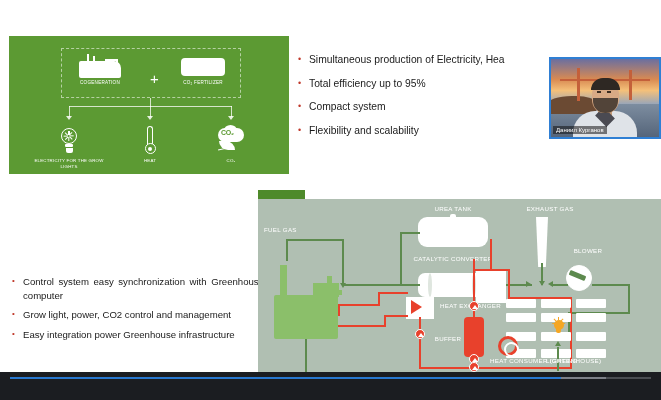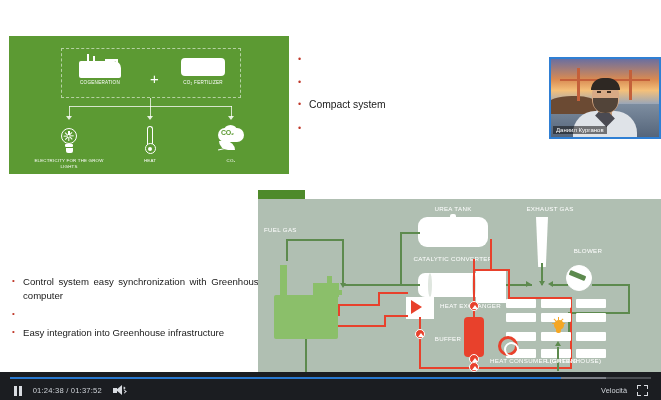--- a/index.html
+++ b/index.html
@@ -285,44 +285,48 @@
               <div class="stem"></div>
           </div>
         </div>
         <div class="gp-lab">CO₂</div>
       </div>
     </div>
 
     <div class="bullets-top">
       <div class="blt">
         <span class="dot">•</span>
-      </div>
-      <div class="blt">
-        <span class="dot">•</span>
+        <span class="txt">Simultaneous production of Electricity, Hea</span>
+      </div>
+      <div class="blt">
+        <span class="dot">•</span>
+        <span class="txt">Total efficiency up to 95%</span>
       </div>
       <div class="blt">
         <span class="dot">•</span>
         <span class="txt">Compact system</span>
       </div>
       <div class="blt">
         <span class="dot">•</span>
+        <span class="txt">Flexibility and scalability</span>
       </div>
     </div>
 
     <div class="bullets-bottom">
       <div class="blt">
         <span class="dot">•</span>
         <span class="txt">Control system easy synchronization with Greenhouse computer</span>
       </div>
       <div class="blt">
         <span class="dot">•</span>
-      </div>
-      <div class="blt">
-        <span class="dot">•</span>
-        <span class="txt">Easy integration into Greenhouse infrastructure</span>
+        <span class="txt">Grow light, power, CO2 control and management</span>
+      </div>
+      <div class="blt">
+        <span class="dot">•</span>
+        <span class="txt">Easy integration power Greenhouse infrastructure</span>
       </div>
     </div>
 
     <div class="v-sep"></div>
 
     <div class="schem-tab"></div>
     <div class="schem">
 
       <div class="sl" style="left:6px; top:27px;">FUEL GAS</div>
       <div class="gline" style="left:28px; top:40px; width:1.6px; height:22px;"></div>
@@ -455,36 +459,14 @@
     </div>
 
   </div>
 
   <div class="player">
     <div class="scrub-zone">
       <div class="scrub-track"></div>
       <div class="scrub-buf" id="buf" style="width: 93%;"></div>
       <div class="scrub-play" id="play" style="width: 86%;"></div>
     </div>
-    <div class="ctrl-row">
-      <div class="ctl pause">
-          <i></i>
-          <i></i>
-        </div>
-      <div class="tcode">01:24:38 / 01:37:52</div>
-      <div class="ctl spk">
-        <div class="bdy"></div>
-          <div class="cone"></div>
-          <div class="w1"></div>
-          <div class="w2"></div>
-      </div>
-      <div class="right-ctl">
-        <div class="speed-lbl">Velocità</div>
-        <div class="fs">
-          <span class="a"></span>
-            <span class="b"></span>
-            <span class="c"></span>
-            <span class="d"></span>
-        </div>
-      </div>
-    </div>
   </div>
 </div>
 
 </body></html>

